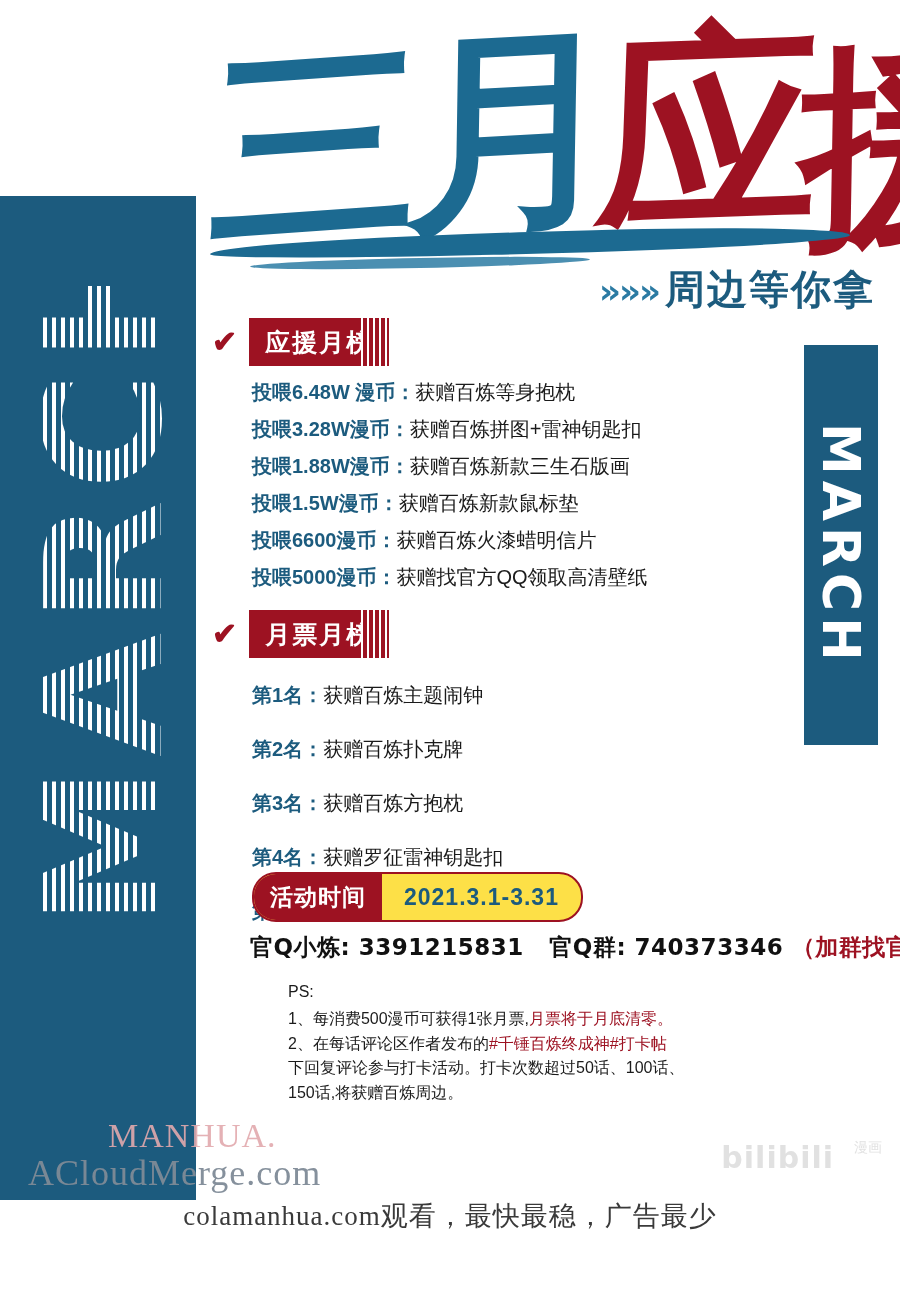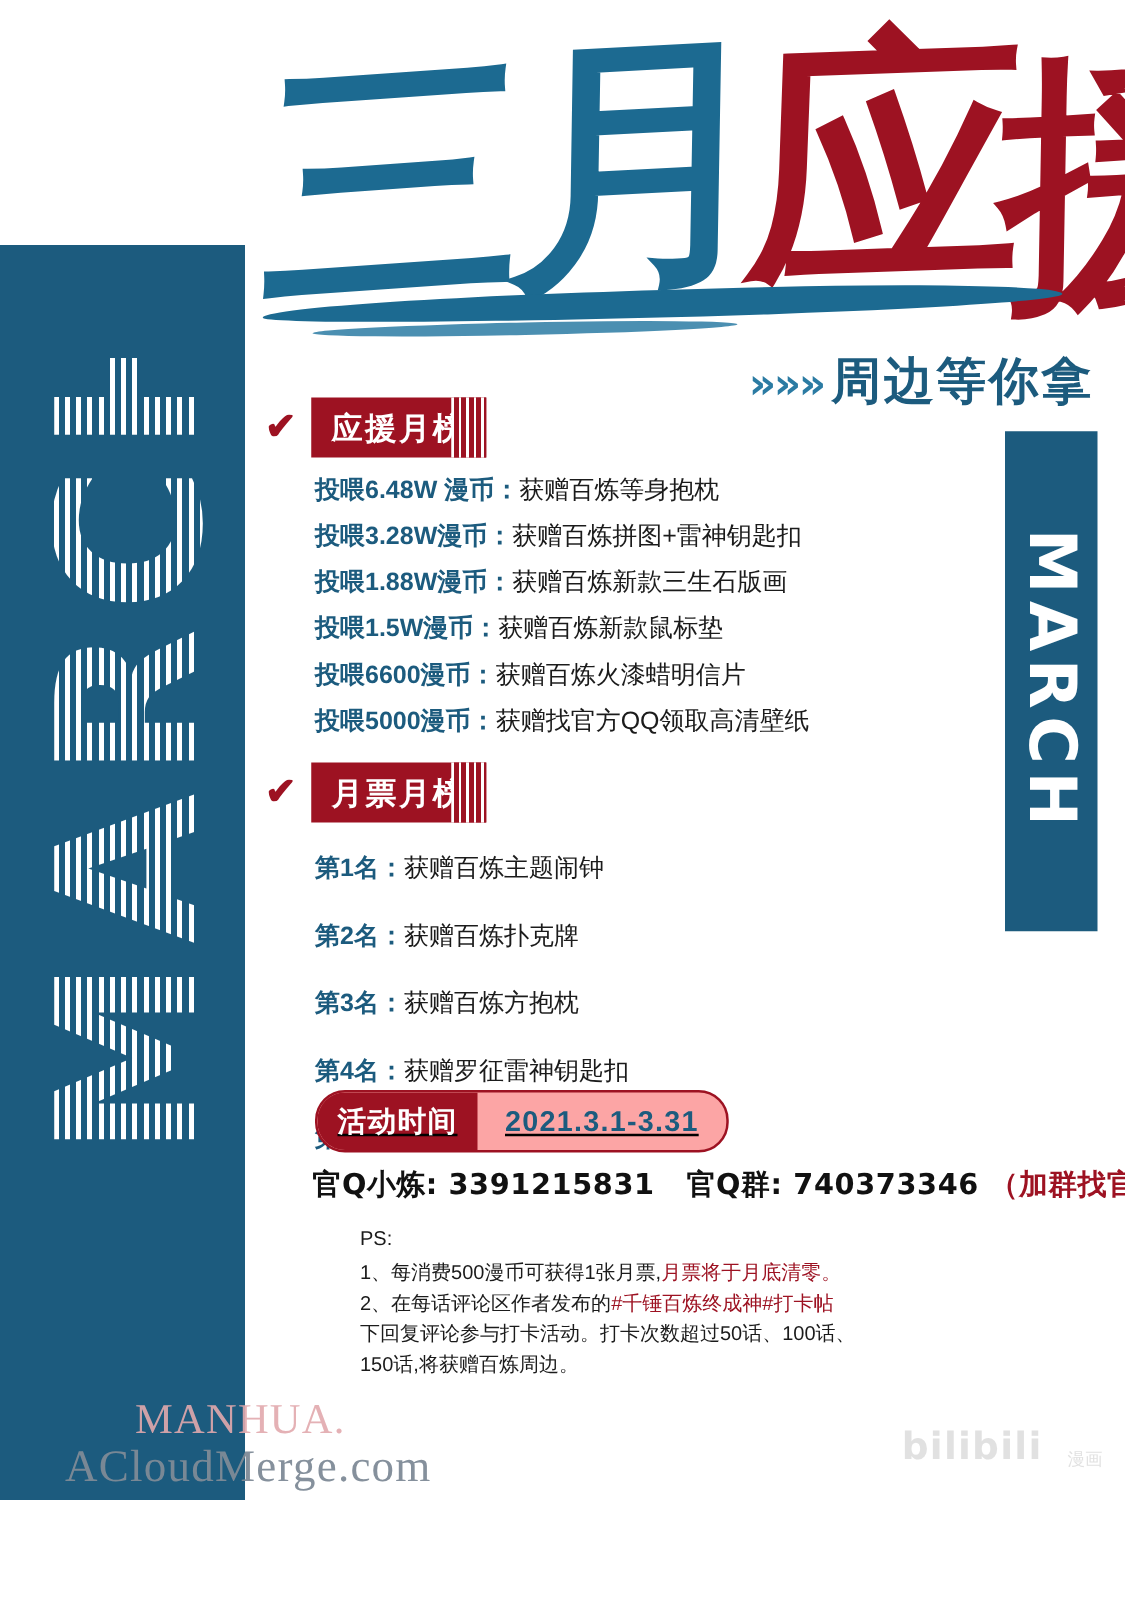--- a/index.html
+++ b/index.html
@@ -89,21 +89,21 @@
     height: 10px;
     background: #2b7ba3;
     transform: rotate(-1.2deg);
     border-radius: 50%;
     opacity: .85;
   }
 
   .sub-title {
     position: absolute;
     right: 25px;
-    top: 277px;
+    top: 262px;
     font-family: "DejaVu Sans", sans-serif;
     font-weight: 700;
     font-size: 40px;
     color: #1c5b7e;
     letter-spacing: 2px;
     white-space: nowrap;
   }
   .sub-title .arrows {
     color: #2b7ba3;
     font-size: 34px;
@@ -196,22 +196,21 @@
   .time-pill {
     position: absolute;
     left: 252px;
     top: 872px;
     height: 46px;
     border: 2px solid #9d1222;
     border-radius: 24px;
     display: flex;
     align-items: stretch;
     overflow: hidden;
-    background: #fca5a5;
-    text-decoration: underline;
+    background: #fde047;
   }
   .time-pill .lbl {
     background: #9d1222;
     color: #ffffff;
     font-size: 23px;
     font-weight: 700;
     padding: 0 16px;
     display: flex;
     align-items: center;
     letter-spacing: 1px;
@@ -259,34 +258,34 @@
     left: 108px;
     top: 1117px;
     font-family: "Liberation Serif", serif;
     font-size: 34px;
     color: #e2a9ad;
     letter-spacing: 1px;
     opacity: .9;
   }
   .wm-cloud {
     position: absolute;
-    left: 52px;
+    left: 28px;
     top: 1152px;
     font-family: "Liberation Serif", serif;
     font-size: 36px;
     color: #7f8b97;
     letter-spacing: 1px;
     opacity: .95;
   }
   .wm-bili {
     position: absolute;
     right: 18px;
     top: 1140px;
     display: flex;
-    align-items: flex-end;
+    align-items: flex-start;
     opacity: .55;
   }
   .wm-bili .bili-logo {
     font-family: "DejaVu Sans", sans-serif;
     font-weight: 700;
     font-size: 30px;
     color: #c9c9c9;
     letter-spacing: 1px;
   }
   .wm-bili .bili-cn {
@@ -395,14 +394,15 @@
     <div>下回复评论参与打卡活动。打卡次数超过50话、100话、</div>
     <div>150话,将获赠百炼周边。</div>
   </div>
 
   <div class="wm-manhua">MANHUA.</div>
   <div class="wm-cloud">ACloudMerge.com</div>
   <div class="wm-bili">
     <span class="bili-logo">bilibili</span>
     <span class="bili-cn">漫画</span>
   </div>
+  <div class="bottom-note">colamanhua.com观看，最快最稳，广告最少</div>
 
 </div>
 
 </body></html>

